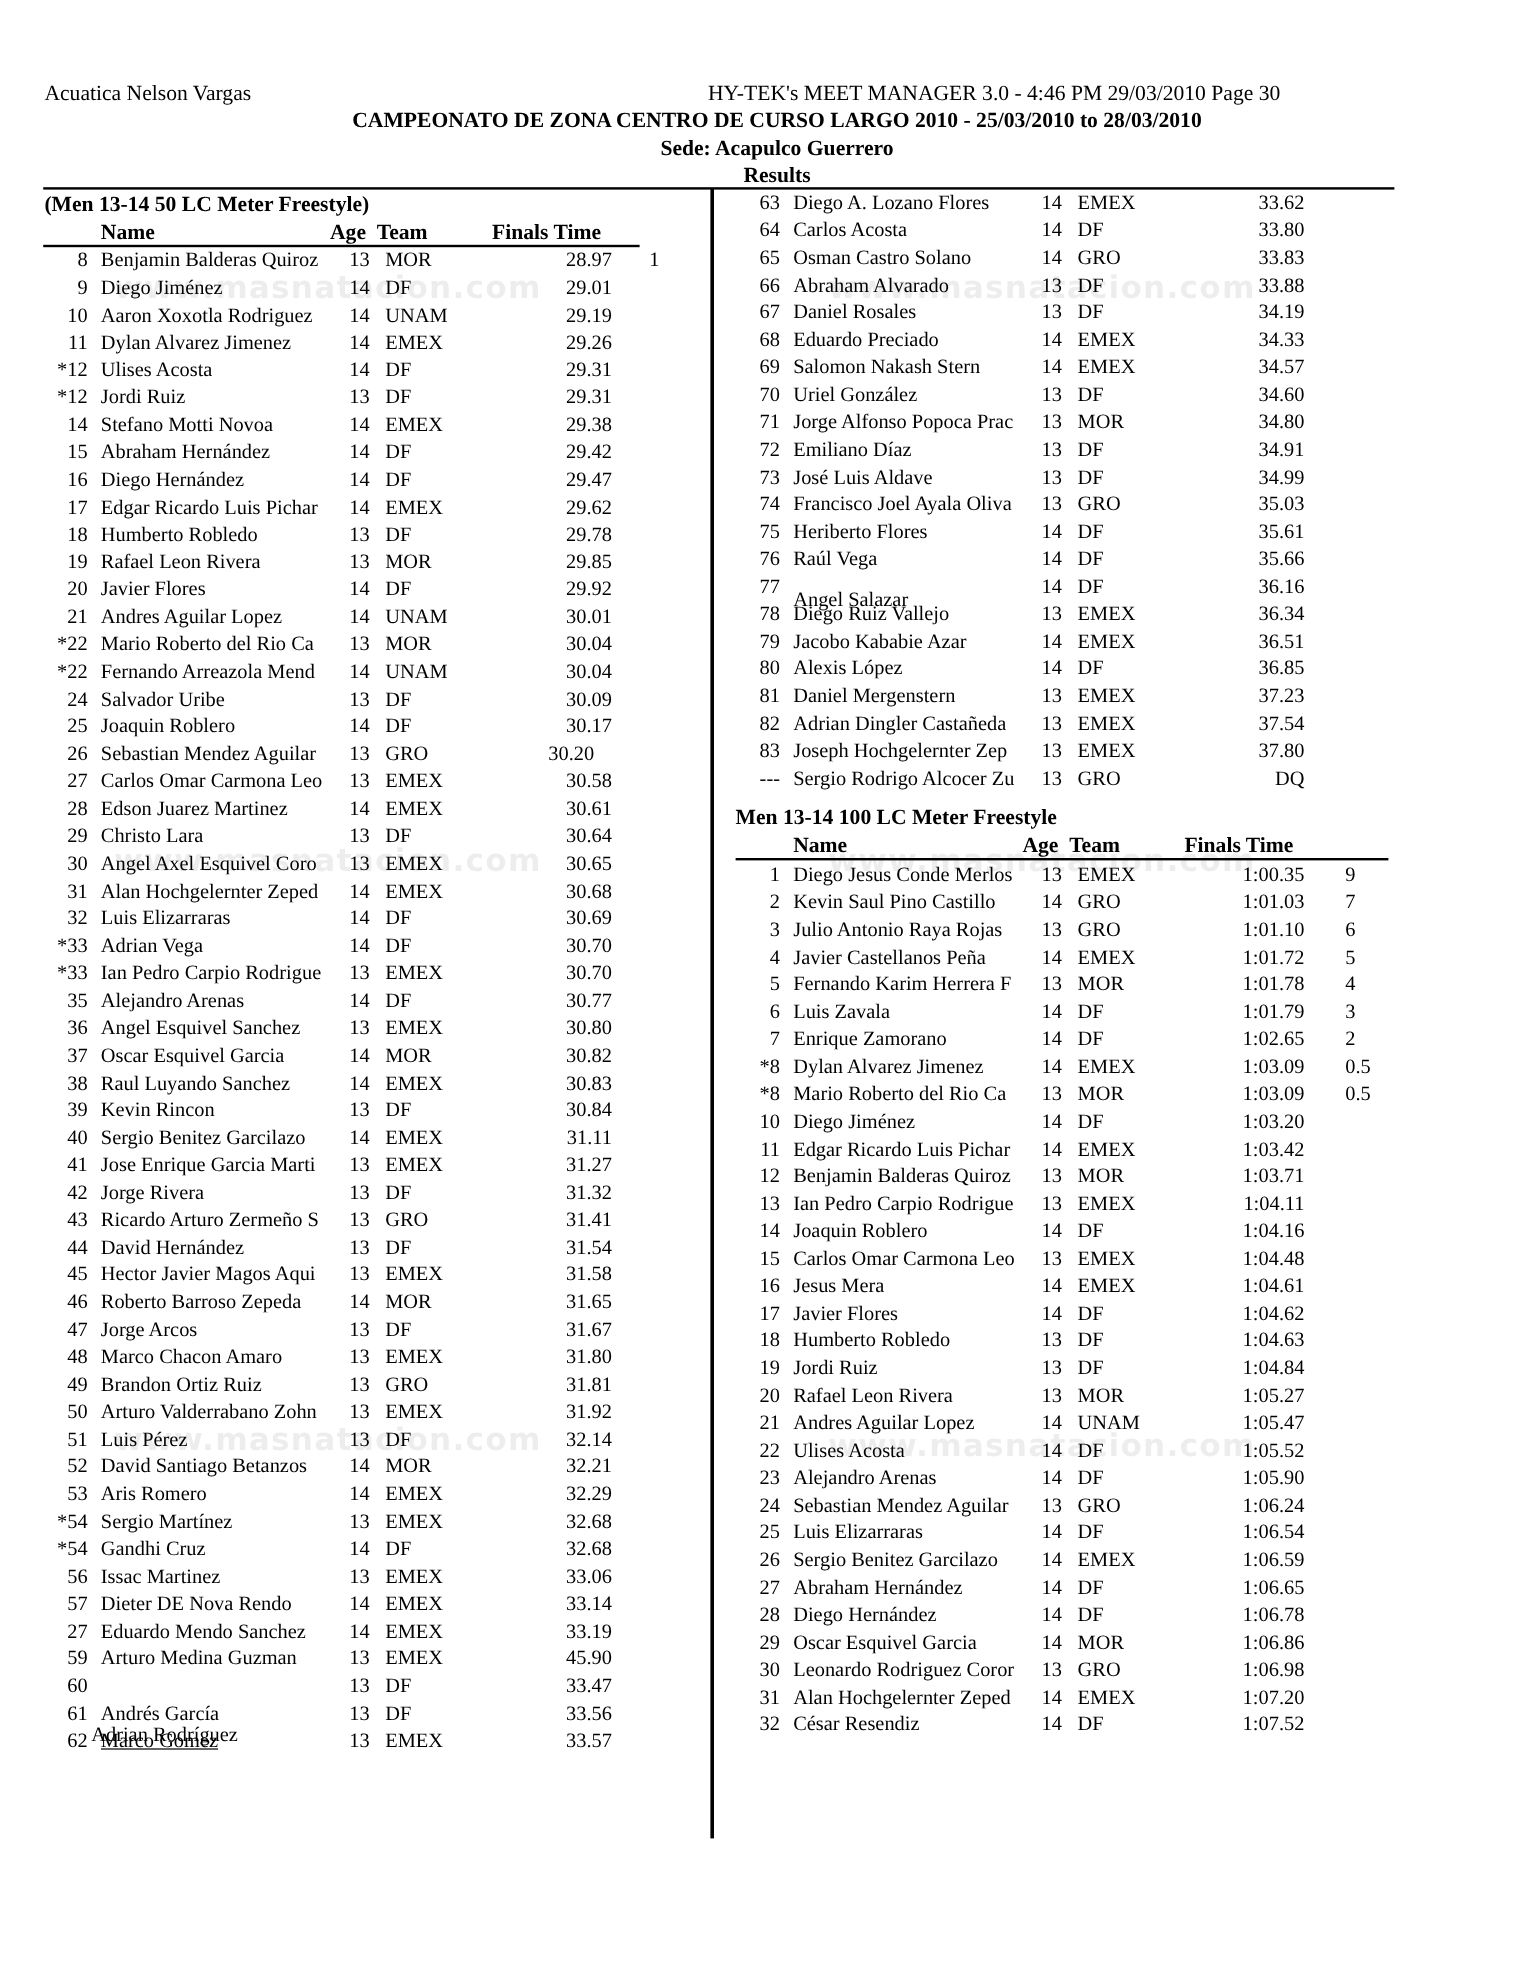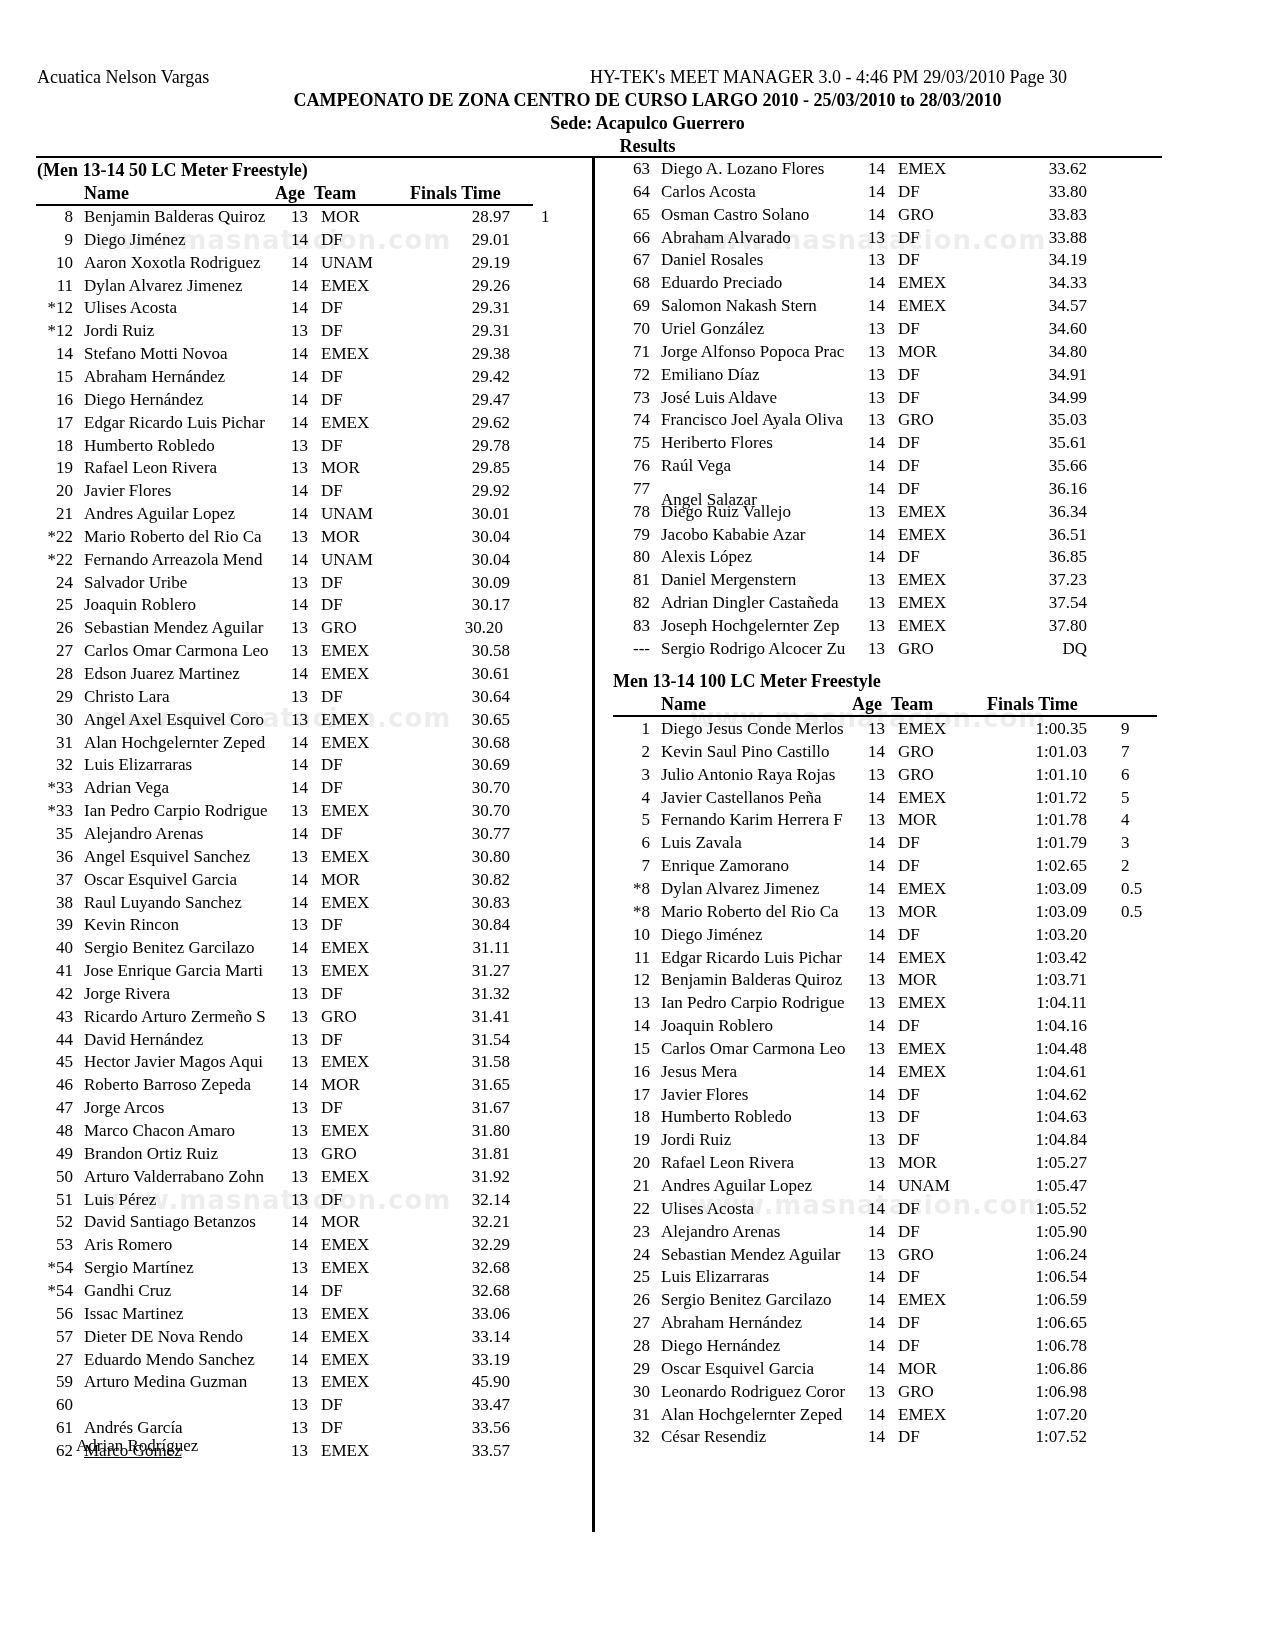--- a/index.html
+++ b/index.html
@@ -203,21 +203,21 @@
       <span class="c-age" style="left: 291px;">14</span>
       <span class="c-team" style="left: 321px;">DF</span>
       <span class="c-time" style="left: 430px;">30.17</span>
       <span class="c-pts" style="left: 541px;"></span>
     </div>
     <div class="row" style="left: 0px; top: 617.3px; width: 1275px;">
       <span class="c-place" style="left: 33px;">26</span>
       <span class="c-name" style="left: 84px; width: 190px;">Sebastian Mendez Aguilar</span>
       <span class="c-age" style="left: 291px;">13</span>
       <span class="c-team" style="left: 321px;">GRO</span>
-      <span class="c-time" style="left: 423px;">30.20</span>
+      <span class="c-time" style="left: 436px; text-align: center;">30.20</span>
       <span class="c-pts" style="left: 541px;"></span>
     </div>
     <div class="row" style="left: 0px; top: 640.15px; width: 1275px;">
       <span class="c-place" style="left: 33px;">27</span>
       <span class="c-name" style="left: 84px; width: 190px;">Carlos Omar Carmona Leo</span>
       <span class="c-age" style="left: 291px;">13</span>
       <span class="c-team" style="left: 321px;">EMEX</span>
       <span class="c-time" style="left: 430px;">30.58</span>
       <span class="c-pts" style="left: 541px;"></span>
     </div>

